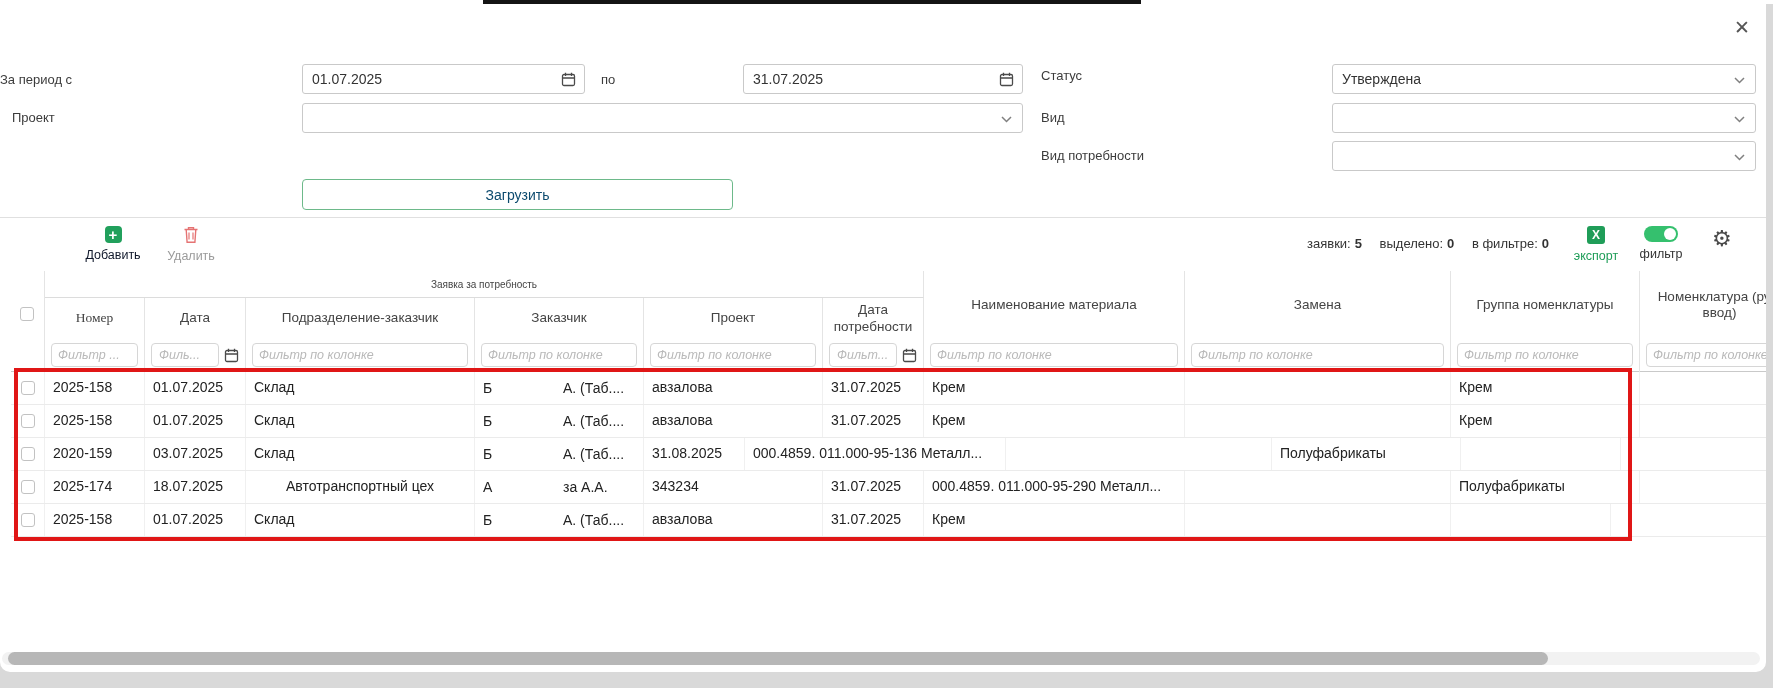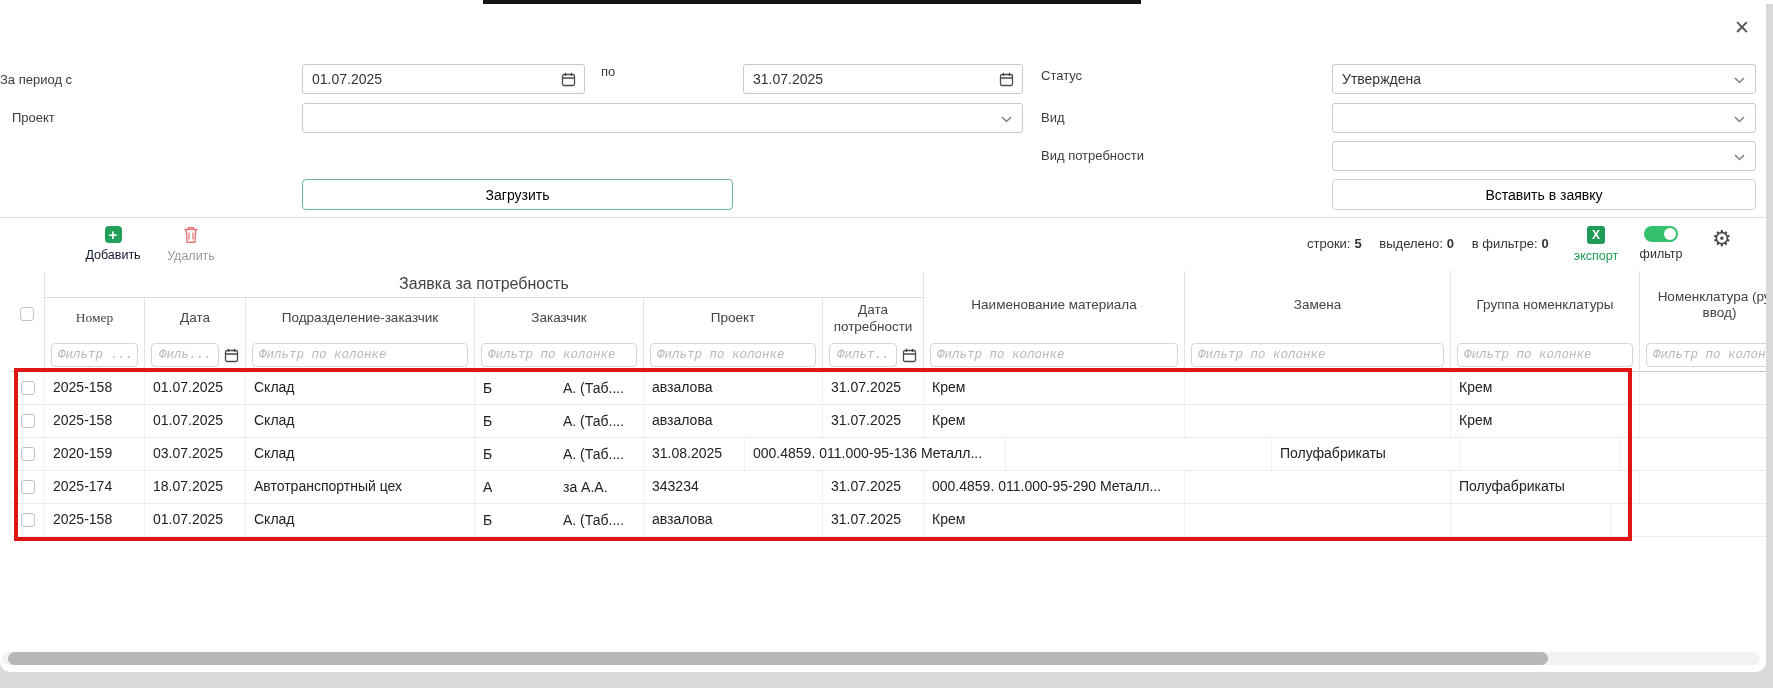--- a/index.html
+++ b/index.html
@@ -27,21 +27,21 @@
   .field {
     position:absolute; height:30px; background:#fff;
     border:1px solid #c9c9c9; border-radius:3px; box-sizing:border-box;
     display:flex; align-items:center; padding:0 9px; font-size:14px; color:#333;
   }
   .field .cal  { position:absolute; right:8px; top:7px; line-height:0; }
   .field .chev { position:absolute; right:10px; top:12px; line-height:0; }
 
   .btn {
     position:absolute; height:31px; background:#fff; border-radius:4px;
-    font-size:14px; color:#000000; font-family:inherit; cursor:pointer;
+    font-size:14px; color:#0c4a6e; font-family:inherit; cursor:pointer;
   }
   .btn-load   { border:1px solid #6db98a; }
   .btn-insert { border:1px solid #d2d2d2; }
 
   .grid-top { position:absolute; left:0; right:0; top:213px; border-top:1px solid #e0e0e0; }
 
   .tool { position:absolute; top:222px; display:flex; flex-direction:column; align-items:center;
           gap:5px; cursor:pointer; }
   .tool-label { font-size:12.5px; color:#0f172a; white-space:nowrap; }
   .tool.delete .tool-label { color:#9b9b9b; }
@@ -61,31 +61,31 @@
   .stats b { font-weight:700; margin-left:4px; }
   .stats .gap { margin-left:14px; }
 
   
   #grid-header { position:absolute; left:11px; top:267px; width:1789px; height:101px;
                  border-bottom:1px solid #c9c9c9; box-sizing:border-box; }
   .h-chk { position:absolute; left:0; top:0; width:34px; height:101px;
            border-right:1px solid #e4e4e4; box-sizing:border-box; }
   .h-chk .chk { position:absolute; left:9px; top:36px; }
   .h-group { position:absolute; top:0; height:27px; display:flex; align-items:center;
-             justify-content:center; font-size:16px; color:#444;
+             justify-content:center; font-size:10px; color:#444;
              border-bottom:1px solid #dcdcdc; border-right:1px solid #e4e4e4; box-sizing:border-box; }
   .h-name { position:absolute; top:27px; height:41px; display:flex; align-items:center;
             justify-content:center; text-align:center; font-size:13.5px; color:#444;
             border-right:1px solid #e4e4e4; box-sizing:border-box; padding:0 6px; line-height:1.2; }
   .h-name.tall { top:0; height:68px; }
   .h-filter { position:absolute; top:68px; height:33px; border-right:1px solid #e4e4e4;
               box-sizing:border-box; }
   .h-filter input { position:absolute; left:6px; top:4px; height:24px; width:calc(100% - 12px);
                     border:1px solid #d6d6d6; border-radius:4px; font-size:12.5px; padding:0 6px;
-                    box-sizing:border-box; color:#555; background:#fff; font-family:Liberation Mono, monospace; }
+                    box-sizing:border-box; color:#555; background:#fff; font-family:Liberation Sans, sans-serif; }
   .h-filter input.short { width:calc(100% - 32px);padding-left:7px; }
   .h-filter input::placeholder { color:#b9b9b9; font-style:italic; }
   .h-filter .fcal { position:absolute; right:6px; top:9px; line-height:0; cursor:pointer; }
 
   
   #grid-body { position:absolute; left:11px; top:368px; width:1789px; }
   .t-row { display:flex; height:32px; border-bottom:1px solid #ebebeb; background:#fff; }
   .t-cell { flex:0 0 auto; box-sizing:border-box; border-right:1px solid #f0f0f0;
             padding:0 8px; line-height:31px; font-size:14px; color:#222;
             overflow:hidden; white-space:nowrap; }
@@ -116,21 +116,21 @@
   <span class="lbl" style="left:0;top:68px">За период с</span>
   <div class="field" style="left:302px;top:60px;width:283px">
     <span>01.07.2025</span>
     <span class="cal">
       <svg width="15" height="15" viewBox="0 0 15 15" fill="none">
           <rect x="1.5" y="2.5" width="12" height="11" rx="1.5" stroke="#4a4a4a" stroke-width="1.3"></rect>
           <path d="M1.5 6h12M4.5 0.8v3.2M10.5 0.8v3.2" stroke="#4a4a4a" stroke-width="1.3"></path>
         </svg>
     </span>
   </div>
-  <span class="lbl" style="left:601px;top:60px">по</span>
+  <span class="lbl" style="left:601px;top:68px">по</span>
   <div class="field" style="left:743px;top:60px;width:280px">
     <span>31.07.2025</span>
     <span class="cal">
       <svg width="15" height="15" viewBox="0 0 15 15" fill="none">
           <rect x="1.5" y="2.5" width="12" height="11" rx="1.5" stroke="#4a4a4a" stroke-width="1.3"></rect>
           <path d="M1.5 6h12M4.5 0.8v3.2M10.5 0.8v3.2" stroke="#4a4a4a" stroke-width="1.3"></path>
         </svg>
     </span>
   </div>
   <span class="lbl" style="left:1041px;top:64px">Статус</span>
@@ -166,42 +166,41 @@
   <div class="field" style="left:1332px;top:137px;width:424px">
     <span></span>
     <span class="chev">
       <svg width="11" height="7" viewBox="0 0 11 7" fill="none">
           <path d="M1 1l4.5 4.5L10 1" stroke="#808080" stroke-width="1.5"></path>
         </svg>
     </span>
   </div>
 
   <button class="btn btn-load" style="left:302px;top:175px;width:431px">Загрузить</button>
-  <button class="btn btn-insert" style="left:1332px;top:175px;width:424px">Вставить в заявку</button>
 
   <div class="grid-top"></div>
 
   <div class="tool" style="left:85px;width:56px">
     <span class="plus">+</span>
     <span class="tool-label">Добавить</span>
   </div>
   <div class="tool delete" style="left:163px;width:56px">
     <span style="line-height:0">
       <svg width="16" height="18" viewBox="0 0 16 18" fill="none">
         <path d="M1.5 3.5h13" stroke="#e57373" stroke-width="1.4"></path>
         <path d="M5.5 3.5V1.8h5v1.7" stroke="#e57373" stroke-width="1.4"></path>
         <path d="M3.2 3.5l.9 12.7h7.8l.9-12.7" stroke="#e57373" stroke-width="1.4"></path>
         <path d="M6 6.5v7M10 6.5v7" stroke="#e57373" stroke-width="1.2"></path>
       </svg>
     </span>
     <span class="tool-label">Удалить</span>
   </div>
 
   <div class="stats">
-    <span>строки:</span><b>5</b>
+    <span>заявки:</span><b>5</b>
     <span class="gap">выделено:</span><b>0</b>
     <span class="gap">в фильтре:</span><b>0</b>
   </div>
 
   <div class="tool export" style="left:1570px;width:52px">
     <span class="xls">X</span>
     <span class="tool-label">экспорт</span>
   </div>
   <div class="tool ftoggle" style="left:1636px;width:50px">
     <span class="switch">
@@ -318,21 +317,21 @@
         <div class="t-cell" style="width: 266px;"></div>
         <div class="t-cell" style="width: 189px;">Полуфабрикаты</div>
         <div class="t-cell" style="width: 160px;"></div>
       </div>
       <div class="t-row">
         <div class="t-cell t-chkcell" style="width: 34px;">
           <span class="chk"></span>
         </div>
         <div class="t-cell" style="width: 100px;">2025-174</div>
         <div class="t-cell" style="width: 101px;">18.07.2025</div>
-        <div class="t-cell" style="width: 229px;">Автотранспортный цех</div>
+        <div class="t-cell" style="width: 229px; text-align: center;">Автотранспортный цех</div>
         <div class="t-cell cust" style="width: 169px;">
           <span class="ci">А</span>
           <span class="">за А.А.</span>
         </div>
         <div class="t-cell" style="width: 179px;">343234</div>
         <div class="t-cell" style="width: 101px;">31.07.2025</div>
         <div class="t-cell" style="width: 261px;">000.4859. 011.000-95-290 Металл...</div>
         <div class="t-cell" style="width: 266px;"></div>
         <div class="t-cell" style="width: 189px;">Полуфабрикаты</div>
         <div class="t-cell" style="width: 160px;"></div>

